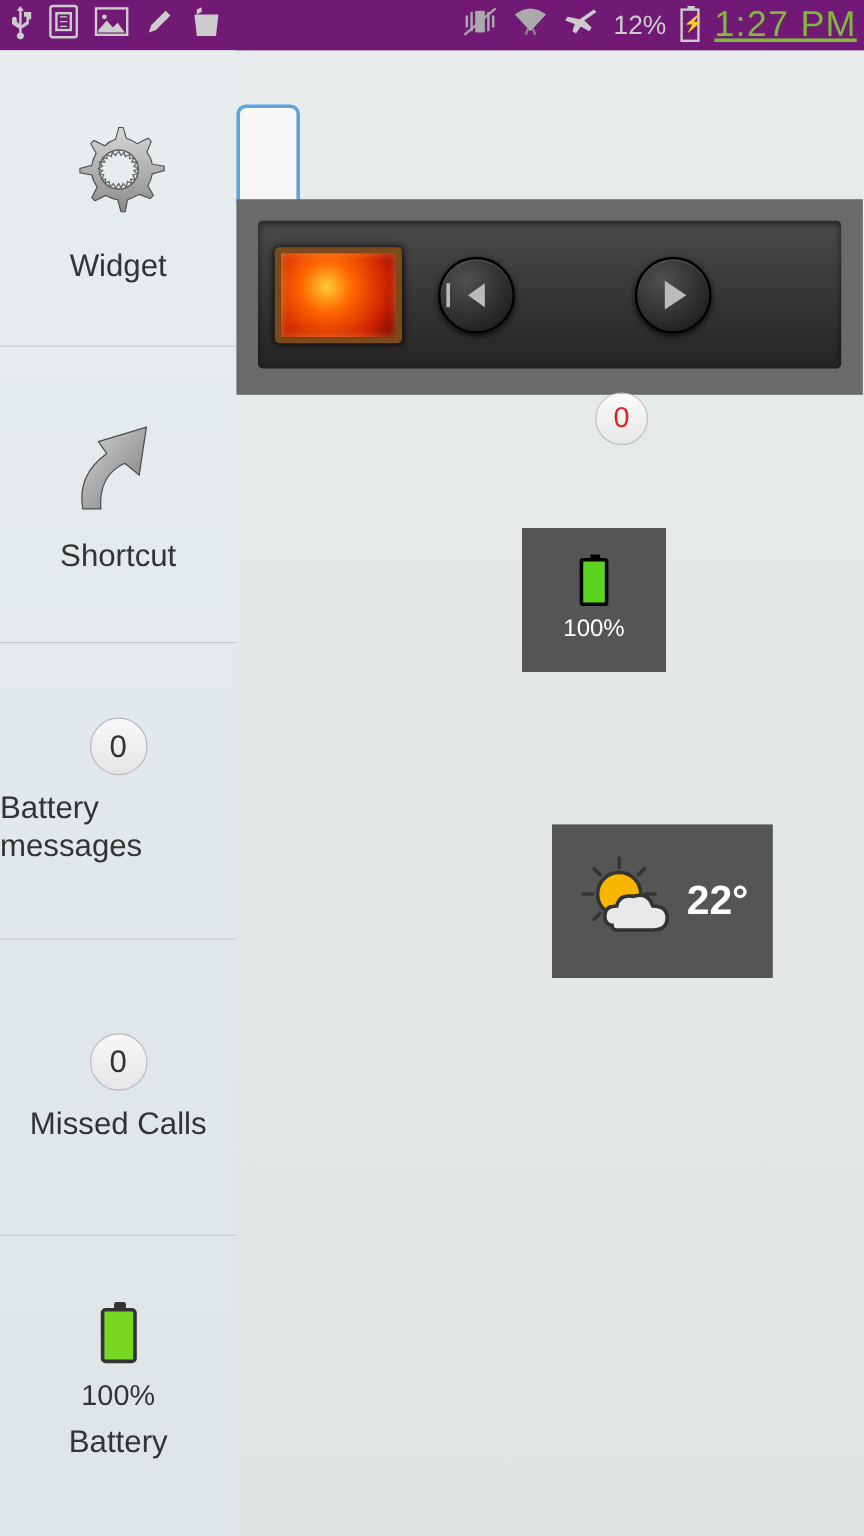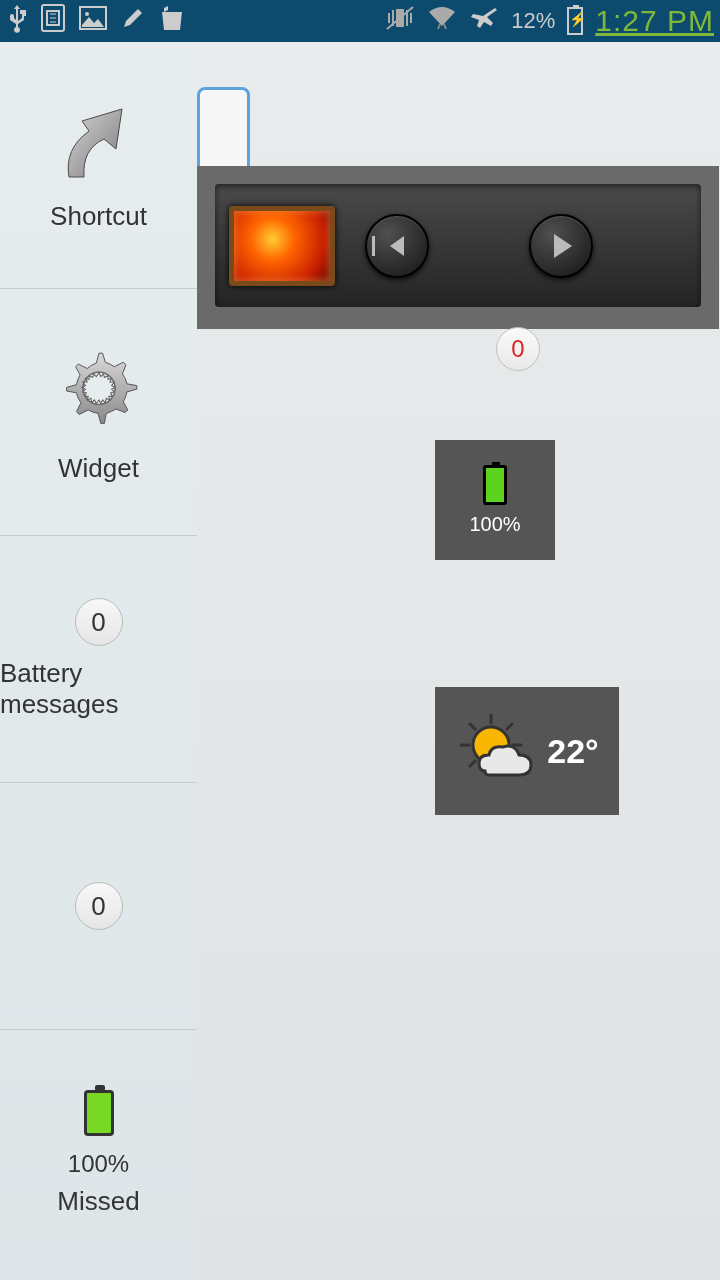--- a/index.html
+++ b/index.html
@@ -6,21 +6,21 @@
 body {
   width: 720px;
   height: 1280px;
   background: linear-gradient(180deg, #e8eced 0%, #dfe3e4 100%);
   font-family: Arial, sans-serif;
   overflow: hidden;
   position: relative;
 }
 .status-bar {
   height: 42px;
-  background: #0c4a6e;
+  background: #701a75;
   color: #ccc;
   display: flex;
   align-items: center;
   padding: 0 6px;
   font-size: 24px;
 }
 .status-left { display:flex; gap:12px; align-items:center; }
 .status-right { margin-left:auto; display:flex; gap:12px; align-items:center; }
 .status-time { color:#7fb83a; font-size:30px; letter-spacing:1px;text-decoration:underline; }
 .status-pct { font-size:22px; color:#ccc; }
@@ -138,21 +138,21 @@
   display:flex;flex-direction:column;align-items:center;justify-content:center;gap:8px;
   color:#fff;font-size:20px;
 }
 .bw-batt {
   width:24px;height:40px;border:3px solid #000;border-radius:3px;
   background:#5cd41f;position:relative;
 }
 .bw-batt::before{content:"";position:absolute;top:-6px;left:6px;width:8px;height:4px;background:#000;border-radius:1px;}
 
 .weather-widget {
-  position:absolute; left:238px; top:645px;
+  position:absolute; left:263px; top:645px;
   width:184px;height:128px;
   background:#555;
   display:flex;align-items:center;justify-content:center;gap:8px;
   color:#fff;font-size:34px;font-weight:bold;
 }
 .weather-icon { width:84px;height:84px;position:relative; }
 </style>
 </head>
 <body>
 
@@ -208,35 +208,20 @@
         </svg>
     </span>
     <span class="status-pct">12%</span>
     <span class="batt-charge"></span>
     <span class="status-time">1:27 PM</span>
   </div>
 </div>
 
 <div class="main">
   <div class="sidebar">
-
-    <div class="side-item">
-      <div class="arrow-icon">
-        <svg viewBox="0 0 90 90">
-          <defs>
-            <linearGradient id="ga1" x1="0" y1="0" x2="1" y2="1">
-              <stop offset="0" stop-color="#d5d5d5"></stop>
-              <stop offset="1" stop-color="#7a7a7a"></stop>
-            </linearGradient>
-          </defs>
-          <path d="M15 78 Q10 50 35 32 L28 22 L68 10 L62 50 L50 40 Q28 50 30 78 Z" fill="url(#ga1)" stroke="#4a4a4a" stroke-width="1"></path>
-        </svg>
-      </div>
-      <div class="side-label">Shortcut</div>
-    </div>
 
     <div class="side-item">
       <div class="gear-icon">
         <svg viewBox="0 0 100 100">
           <g fill="url(#gg1)" stroke="#4a4a4a" stroke-width="1">
             <path d="M50 8 L54 8 L57 18 Q63 20 67 23 L77 18 L80 21 L76 31 Q80 36 81 42 L92 44 L92 48 L81 51 Q80 57 77 62 L82 71 L79 74 L69 70 Q64 73 58 75 L56 86 L52 86 L49 75 Q43 74 38 71 L28 76 L25 73 L30 63 Q26 58 25 52 L14 50 L14 46 L25 43 Q26 37 29 32 L24 23 L27 20 L37 25 Q41 21 47 19 Z"></path>
           </g>
           <circle cx="50" cy="47" r="18" fill="#e7edef" stroke="#555"></circle>
           <g stroke="#666" stroke-width="1.2" fill="none">
             <circle cx="50" cy="47" r="18"></circle>
@@ -247,32 +232,48 @@
               <stop offset="0" stop-color="#d8d8d8"></stop>
               <stop offset="1" stop-color="#8a8a8a"></stop>
             </linearGradient>
           </defs>
         </svg>
       </div>
       <div class="side-label">Widget</div>
     </div>
 
     <div class="side-item">
+      <div class="arrow-icon">
+        <svg viewBox="0 0 90 90">
+          <defs>
+            <linearGradient id="ga1" x1="0" y1="0" x2="1" y2="1">
+              <stop offset="0" stop-color="#d5d5d5"></stop>
+              <stop offset="1" stop-color="#7a7a7a"></stop>
+            </linearGradient>
+          </defs>
+          <path d="M15 78 Q10 50 35 32 L28 22 L68 10 L62 50 L50 40 Q28 50 30 78 Z" fill="url(#ga1)" stroke="#4a4a4a" stroke-width="1"></path>
+        </svg>
+      </div>
+      <div class="side-label">Shortcut</div>
+    </div>
+
+    <div class="side-item">
       <div class="count-bubble">0</div>
       <div class="side-label">Battery messages</div>
     </div>
 
     <div class="side-item">
       <div class="count-bubble">0</div>
+      <div class="side-label">Missed Calls</div>
     </div>
 
     <div class="side-item" style="border-bottom:none">
       <div class="small-batt"></div>
       <div class="side-sublabel">100%</div>
-      <div class="side-label" style="margin-top:-4px">Missed</div>
+      <div class="side-label" style="margin-top:-4px">Battery</div>
     </div>
 
   </div>
 
   <div class="content">
     <div class="selected-slot"></div>
 
     <div class="music-widget">
       <div class="music-inner">
         <div class="album"></div>

